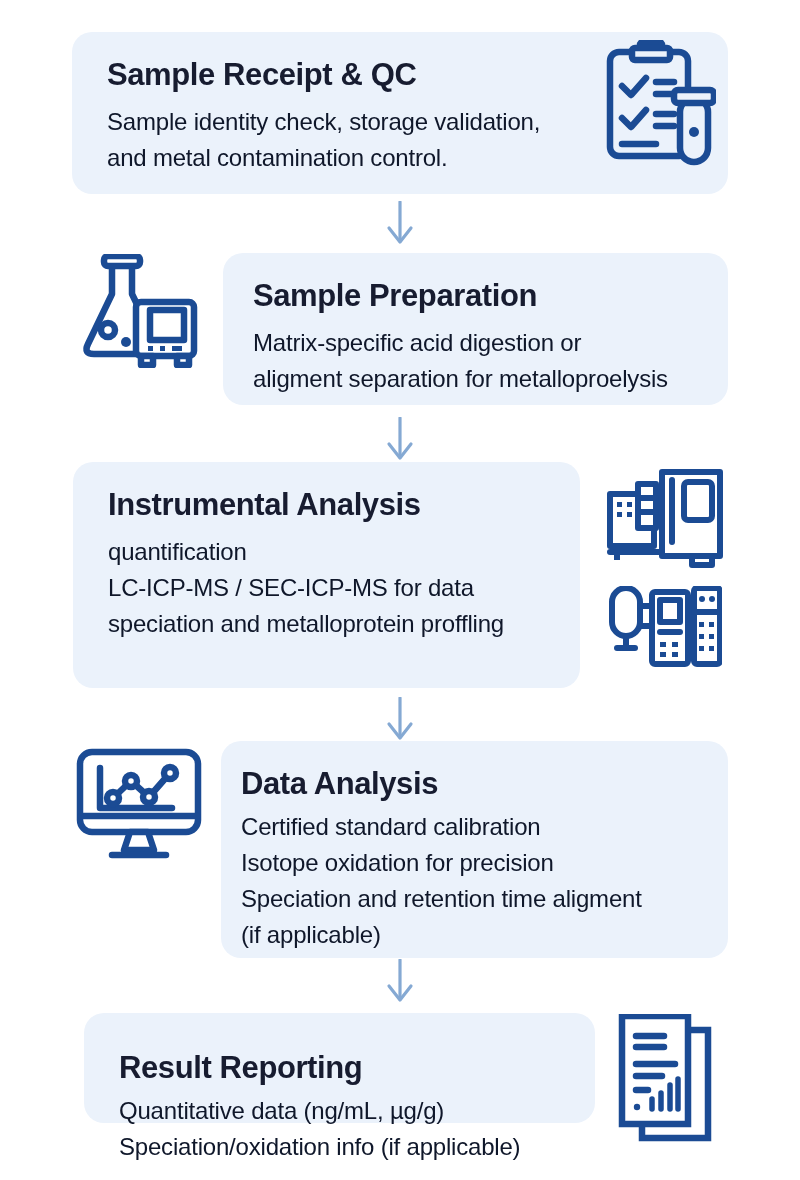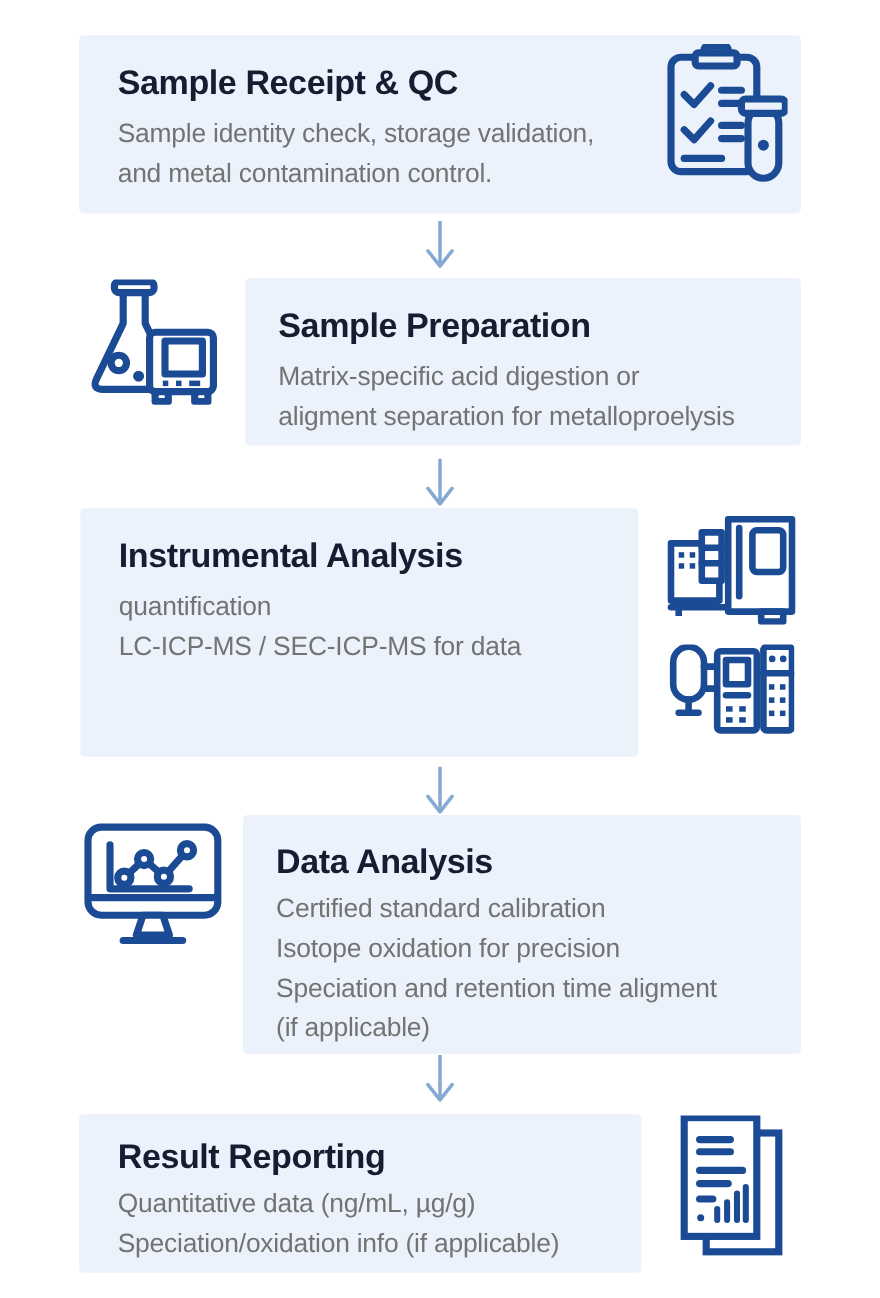--- a/index.html
+++ b/index.html
@@ -2,37 +2,37 @@
 <html><head>
 <meta charset="utf-8">
 <style>
   html,body { margin:0; padding:0; background:#ffffff; }
   .canvas {
     position:relative; width:800px; height:1180px; overflow:hidden;
     background:#ffffff;
     font-family:"Liberation Sans", sans-serif;
   }
   .card {
-    position:absolute; background:#EBF2FB; border-radius:4px;
+    position:absolute; background:#EBF2FB; border-radius:20px;
     box-sizing:border-box; padding:24px 24px 0 35px;
   }
   .card1 { left:72px;  top:32px;   width:656px; height:162px; }
   .card2 { left:223px; top:253px;  width:505px; height:152px; padding-left:30px; }
   .card3 { left:73px;  top:462px;  width:507px; height:226px; }
-  .card4 { left:221px; top:741px;  width:507px; height:217px; padding-left:30px; }
-  .card5 { left:72px;  top:1013px; width:511px; height:144px; padding-top:20px; }
+  .card4 { left:221px; top:741px;  width:507px; height:217px; padding-left:20px; }
+  .card5 { left:84px;  top:1013px; width:511px; height:110px; padding-top:36px; }
   .title {
     margin:0; font-size:31px; line-height:38px; font-weight:bold;
     color:#171C30; letter-spacing:-0.4px;
   }
   .body { margin-top:10px; }
   .card4 .body { margin-top:6px; }
   .card5 .body { margin-top:6px; }
   .line {
-    font-size:24px; line-height:36px; color:#737373;
+    font-size:24px; line-height:36px; color:#0f172a;
     letter-spacing:-0.2px; white-space:nowrap;
   }
   .icon, .arrow { position:absolute; display:block; }
   .icon1  { left:604px; top:40px;   width:112px; height:126px; }
   .icon2  { left:78px;  top:254px;  width:124px; height:114px; }
   .icon3a { left:606px; top:468px;  width:120px; height:100px; }
   .icon3b { left:608px; top:586px;  width:114px; height:84px; }
   .icon4  { left:76px;  top:748px;  width:126px; height:114px; }
   .icon5  { left:614px; top:1014px; width:104px; height:132px; }
   .arrow1 { left:386px; top:201px; }
@@ -97,20 +97,21 @@
   <svg class="arrow arrow2" width="28" height="46" viewBox="0 0 28 46" fill="none" stroke="#85A9D3" stroke-width="3.2" stroke-linecap="round" stroke-linejoin="round">
     <line x1="14" y1="1" x2="14" y2="38"></line>
     <polyline points="3,27 14,41 25,27"></polyline>
   </svg>
 
   <section class="card card3">
     <h2 class="title">Instrumental Analysis</h2>
     <div class="body">
       <div class="line">quantification</div>
       <div class="line">LC-ICP-MS / SEC-ICP-MS for data</div>
+      <div class="line">speciation and metalloprotein proffling</div>
     </div>
   </section>
   <svg class="icon icon3a" viewBox="0 0 120 100" fill="none" stroke="#1B4B94" stroke-width="6" stroke-linecap="round" stroke-linejoin="round">
     <rect x="4" y="26" width="44" height="52" fill="#ffffff"></rect>
     <rect x="11" y="34" width="5" height="5" fill="#1B4B94" stroke="none"></rect>
     <rect x="21" y="34" width="5" height="5" fill="#1B4B94" stroke="none"></rect>
     <rect x="11" y="44" width="5" height="5" fill="#1B4B94" stroke="none"></rect>
     <rect x="21" y="44" width="5" height="5" fill="#1B4B94" stroke="none"></rect>
     <rect x="32" y="16" width="18" height="44" fill="#ffffff"></rect>
     <line x1="32" y1="30" x2="50" y2="30"></line>

